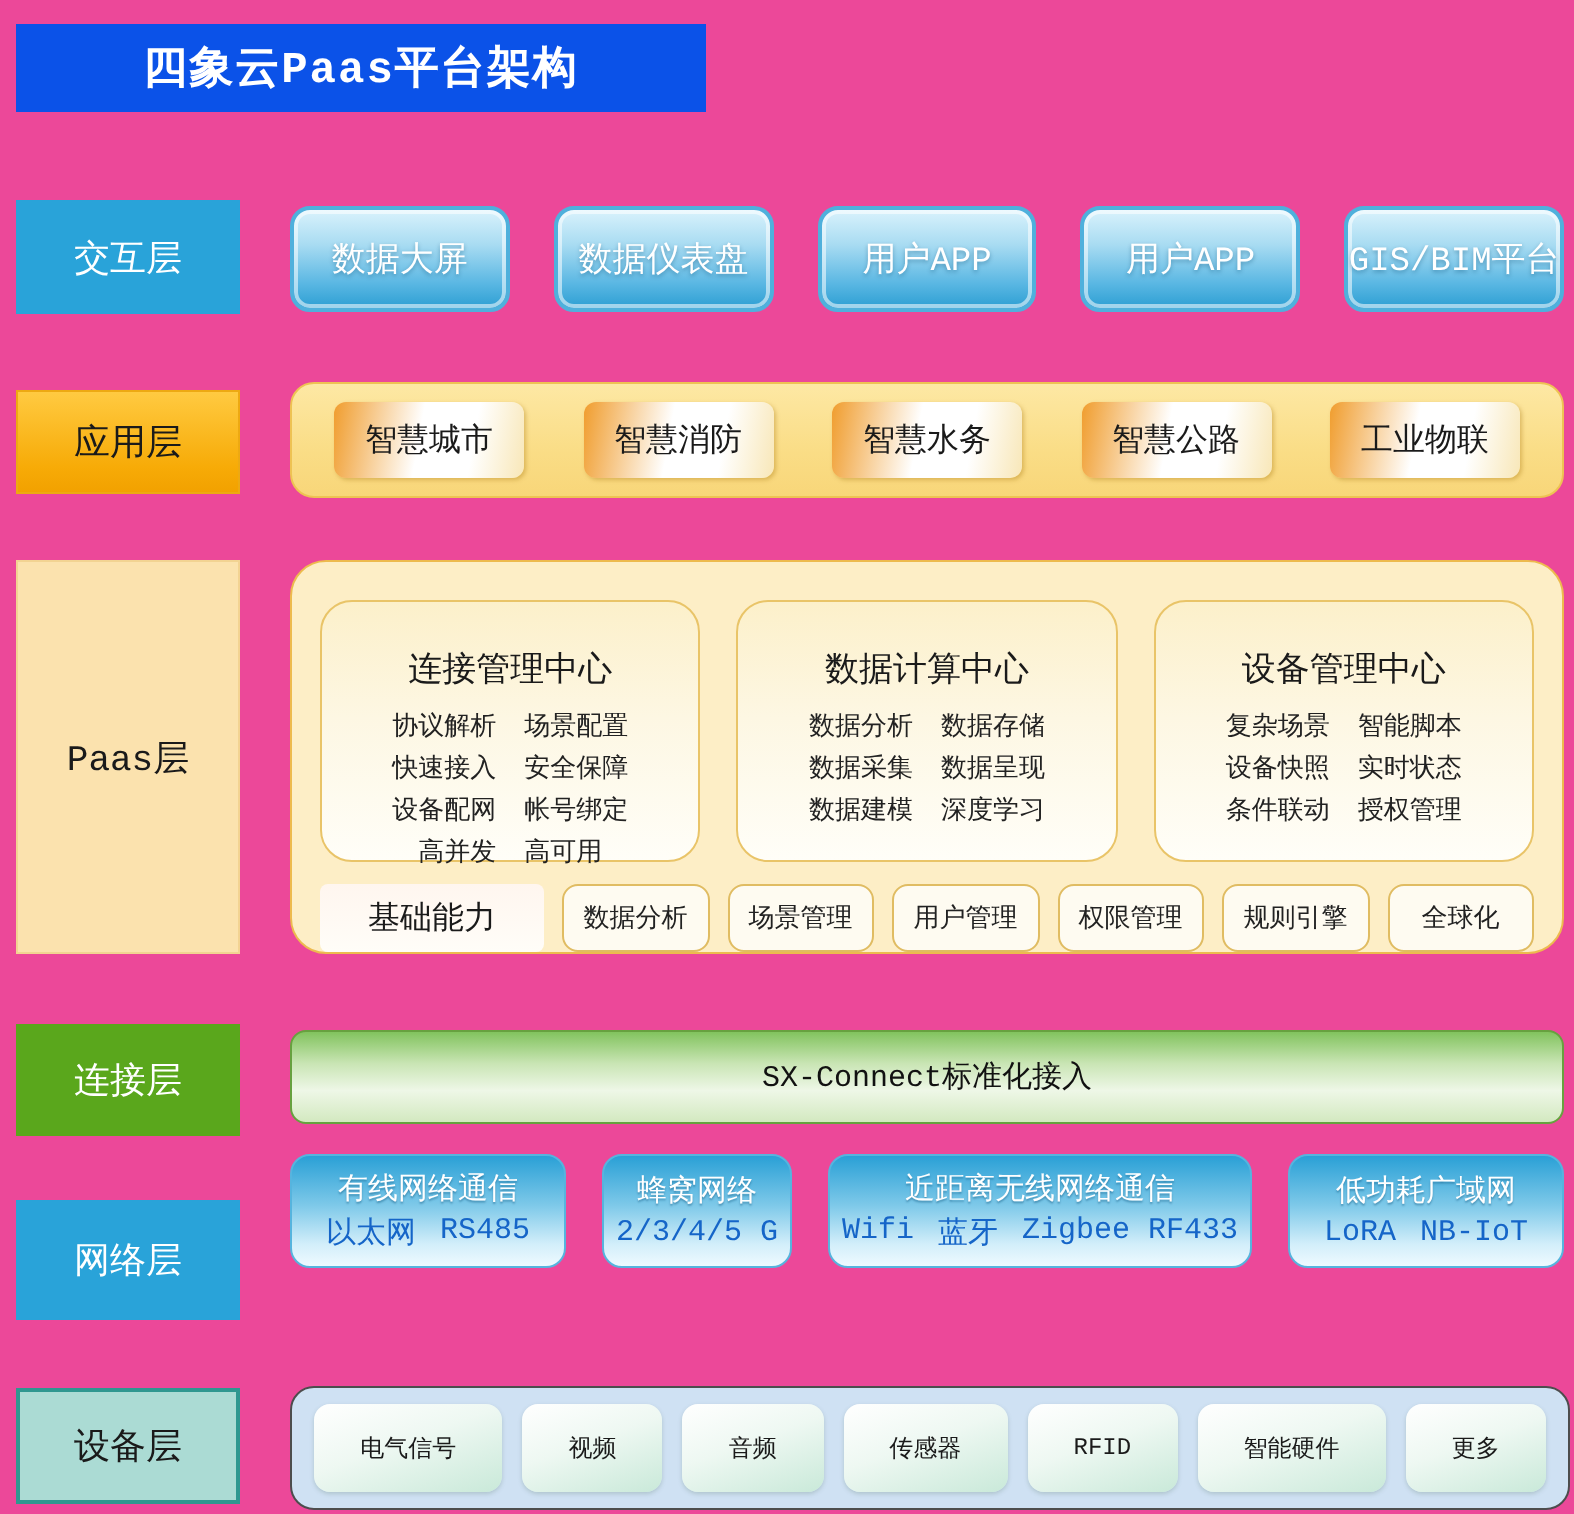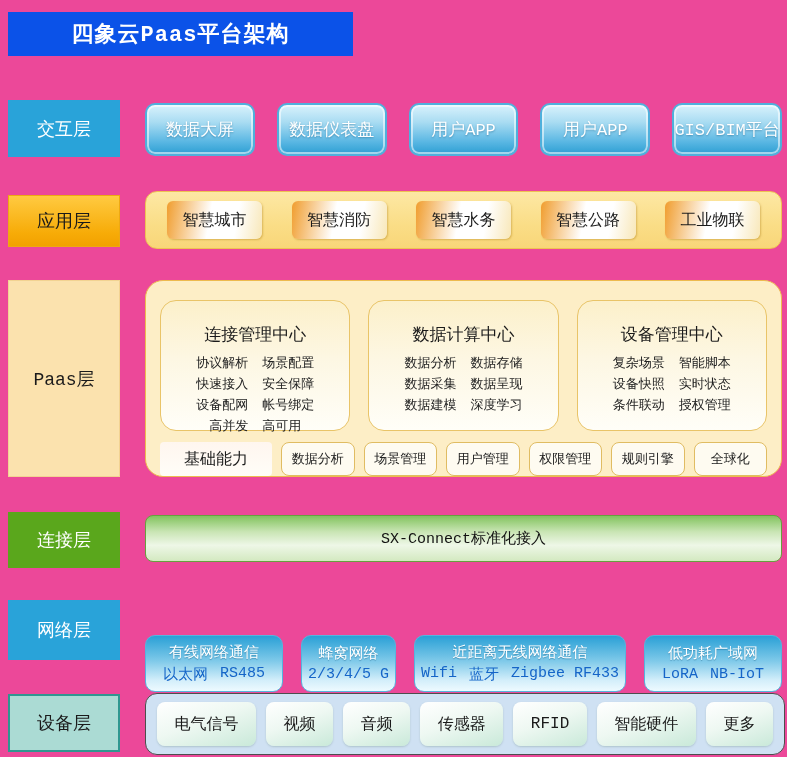--- a/index.html
+++ b/index.html
@@ -92,21 +92,21 @@
   .connect-bar{
     position:absolute;left:145px;top:515px;width:637px;height:47px;
     border:1px solid #67a13f;border-radius:8px;
     background:linear-gradient(180deg,#82c35e 0%,#c9e5b4 35%,#eef7e7 65%,#d3e9c0 100%);
     display:flex;align-items:center;justify-content:center;
     font-size:15px;color:#111;
   }
 
   
   .network-items{
-    position:absolute;left:145px;top:635px;width:637px;height:57px;
+    position:absolute;left:145px;top:577px;width:637px;height:57px;
     display:flex;gap:18px;
   }
   .net-box{
     border:1px solid #56b4de;border-radius:10px;
     background:linear-gradient(180deg,#2aa0d6 0%,#7ec9e9 45%,#d2eefa 80%,#eefaff 100%);
     display:flex;flex-direction:column;align-items:center;justify-content:center;gap:3px;
     padding:0 6px;
   }
   .net-box:nth-child(1){flex:15 1 0;}
   .net-box:nth-child(2){flex:9.7 1 0;}
@@ -119,21 +119,21 @@
   .device-container{
     position:absolute;left:145px;top:693px;width:640px;height:62px;
     background:#cfe1f3;border:1px solid #4d4d4d;border-radius:12px;
     display:flex;align-items:center;gap:10px;padding:0 11px;
   }
   .device-item{
     flex:1 0 auto;height:44px;border-radius:8px;
     background:linear-gradient(160deg,#ffffff 0%,#eef8f2 45%,#c9e9d9 100%);
     box-shadow:0 1px 2px rgba(80,110,95,.25);
     display:flex;align-items:center;justify-content:center;
-    font-size:16px;color:#1a1a1a;padding:0 13px;
+    font-size:12px;color:#1a1a1a;padding:0 13px;
   }
 </style>
 </head>
 <body>
 
 <div id="canvas">
 
   <div class="title-banner">四象云Paas平台架构</div>
 
   <div class="layer-label lbl-blue lbl-interaction">交互层</div>

